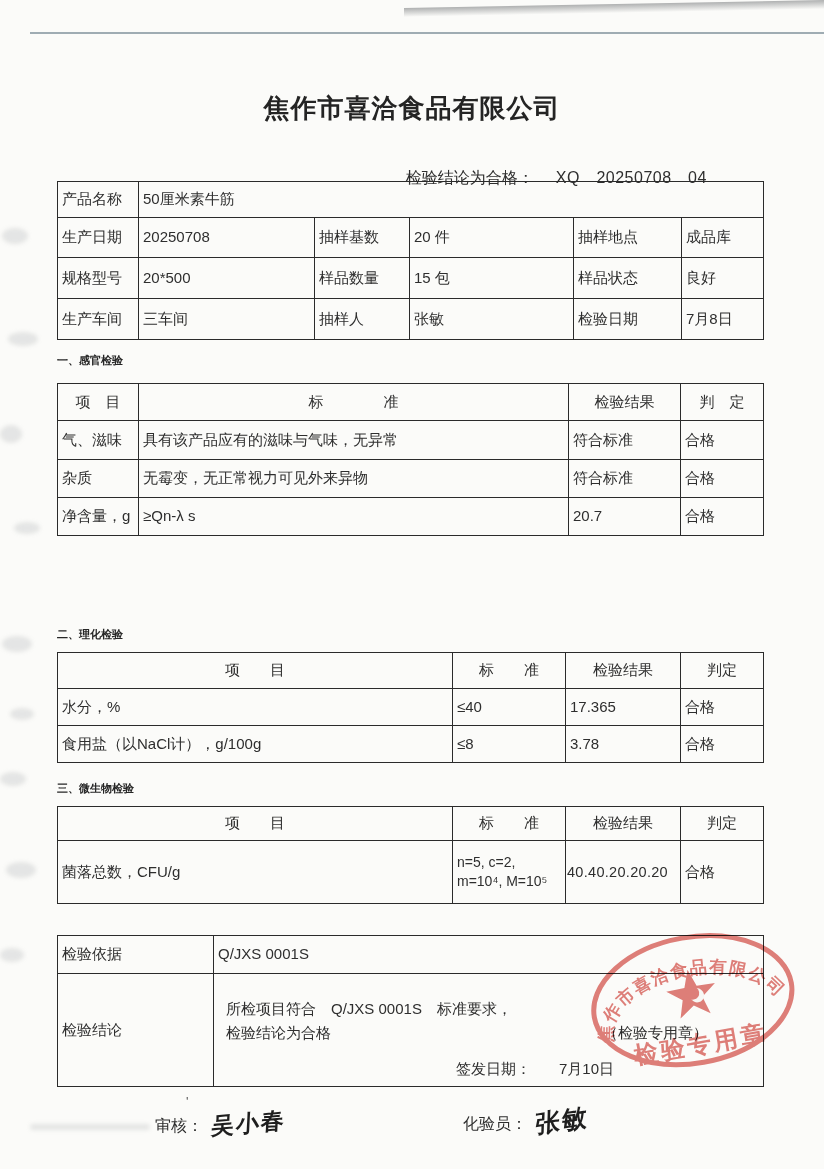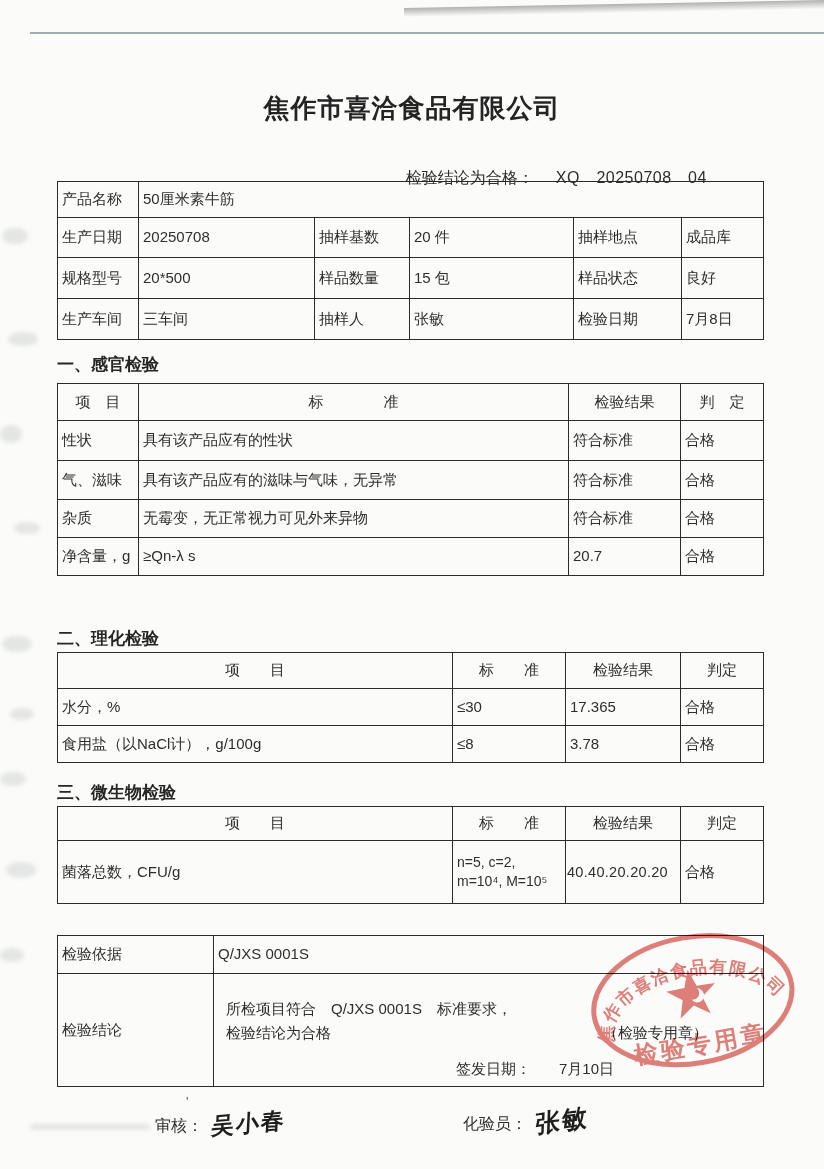--- a/index.html
+++ b/index.html
@@ -24,21 +24,21 @@
 
   
   table.grid{position:absolute;border-collapse:collapse;table-layout:fixed;left:57px;width:706px;
     font-size:15px;color:var(--ink);}
   table.grid td{border:1.6px solid var(--border);vertical-align:middle;padding:0 4px;
     overflow:hidden;line-height:1.25;}
   td.c{}
   td.l{text-align:left;padding-left:6px;}
   .hd{font-weight:normal;text-align:center;}
 
-  .section-heading{position:absolute;left:57px;font-size:17px;font-weight:bold;color:#262626;}
+  .section-heading{position:absolute;left:57px;font-size:11px;font-weight:bold;color:#262626;}
 
   #t-info{top:181px;}
   #t-sensory{top:383px;}
   #t-physchem{top:652px;}
   #t-micro{top:806px;}
   #t-conclusion{top:935px;}
 
   .two-line div{line-height:1.35;}
   .tight{letter-spacing:.3px;}
 
@@ -135,26 +135,20 @@
         <col style="width:112px">
         <col style="width:83px">
       </colgroup>
     <tbody>
         <tr style="height:37px">
       <td class="c hd">项　目</td>
       <td class="c hd">标　　　　准</td>
       <td class="c hd">检验结果</td>
       <td class="c hd">判　定</td>
     </tr>
-    <tr style="height:40px">
-      <td class="l">性状</td>
-      <td class="l">具有该产品应有的性状</td>
-      <td class="c">符合标准</td>
-      <td class="c">合格</td>
-    </tr>
     <tr style="height:39px">
       <td class="l">气、滋味</td>
       <td class="l">具有该产品应有的滋味与气味，无异常</td>
       <td class="c">符合标准</td>
       <td class="c">合格</td>
     </tr>
     <tr style="height:38px">
       <td class="l">杂质</td>
       <td class="l">无霉变，无正常视力可见外来异物</td>
       <td class="c">符合标准</td>
@@ -179,21 +173,21 @@
       </colgroup>
     <tbody>
         <tr style="height:36px">
       <td class="c hd">项　　目</td>
       <td class="c hd">标　　准</td>
       <td class="c hd">检验结果</td>
       <td class="c hd">判定</td>
     </tr>
     <tr style="height:37px">
       <td class="l">水分，%</td>
-      <td class="c">≤30</td>
+      <td class="c">≤40</td>
       <td class="c">17.365</td>
       <td class="c">合格</td>
     </tr>
     <tr style="height:37px">
       <td class="l">食用盐（以NaCl计），g/100g</td>
       <td class="c">≤8</td>
       <td class="c">3.78</td>
       <td class="c">合格</td>
     </tr>
   </tbody>

